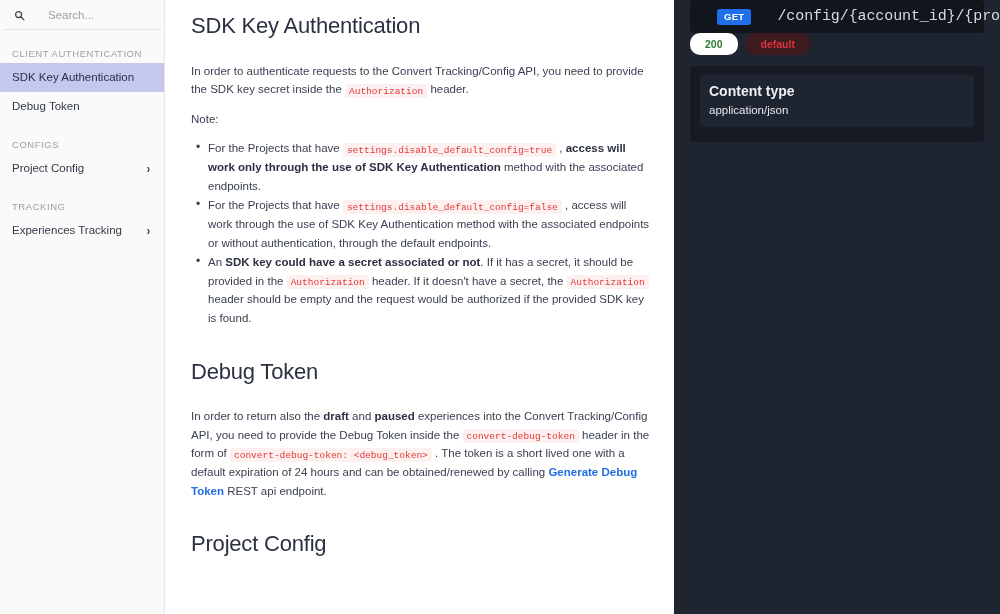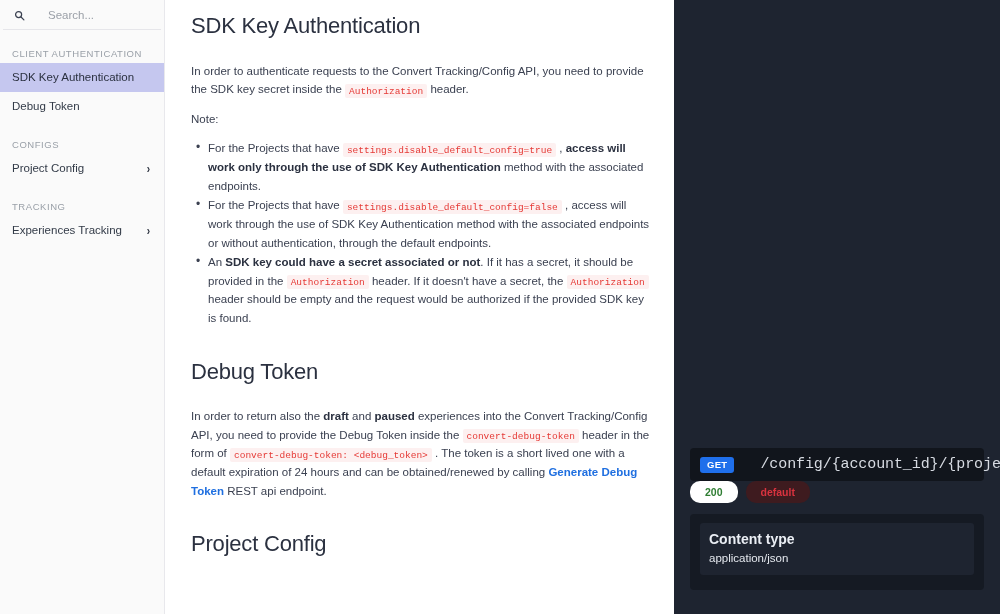--- a/index.html
+++ b/index.html
@@ -103,21 +103,21 @@
   
   .rightpanel {
     flex: 1 1 auto; height: 614px;
     background: #1e2430;
     padding: 0 16px;
     position: relative; overflow: hidden;
   }
   .endpoint-bar {
     display: flex; align-items: center; gap: 26px;
     background: #11151c; border-radius: 4px;
-    padding: 8px 10px; margin-top: 448px;
+    padding: 8px 27px; 
   }
   .method-badge {
     background: #1f6feb; color: #ffffff;
     font-size: 9.5px; font-weight: 700; letter-spacing: 0.3px;
     padding: 2.5px 7px; border-radius: 3px;
     font-family: "Liberation Sans", sans-serif;
   }
   .endpoint-path {
     font-family: "Liberation Mono", monospace;
     font-size: 15px; color: #d7dbe2; flex: 1 1 auto;

